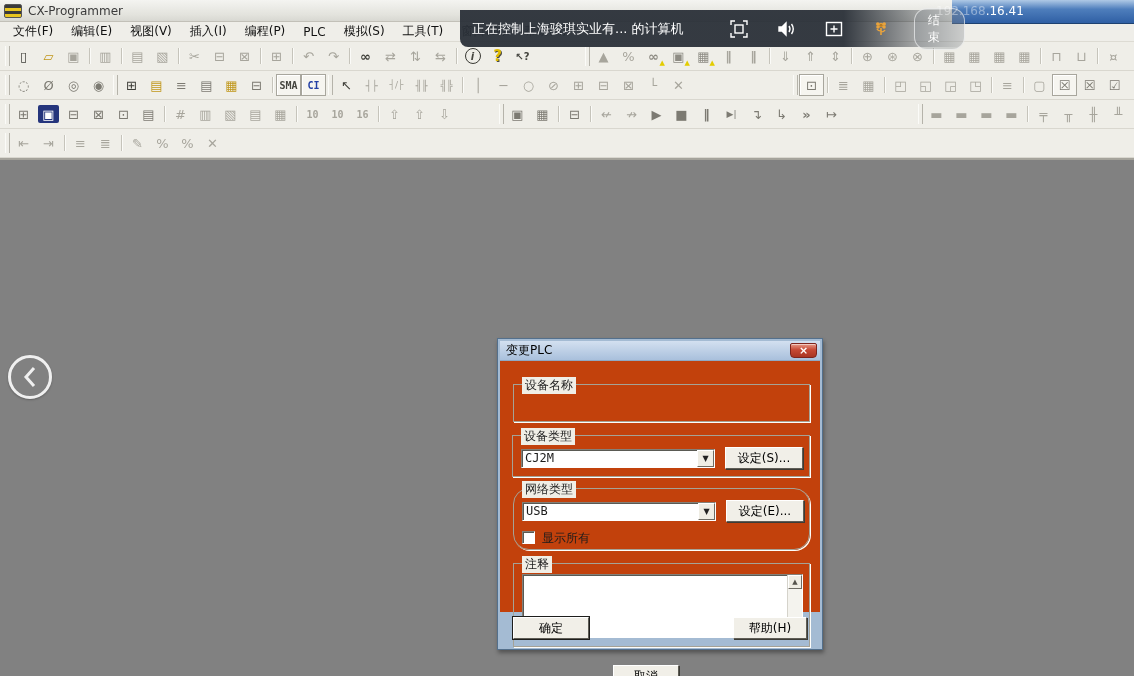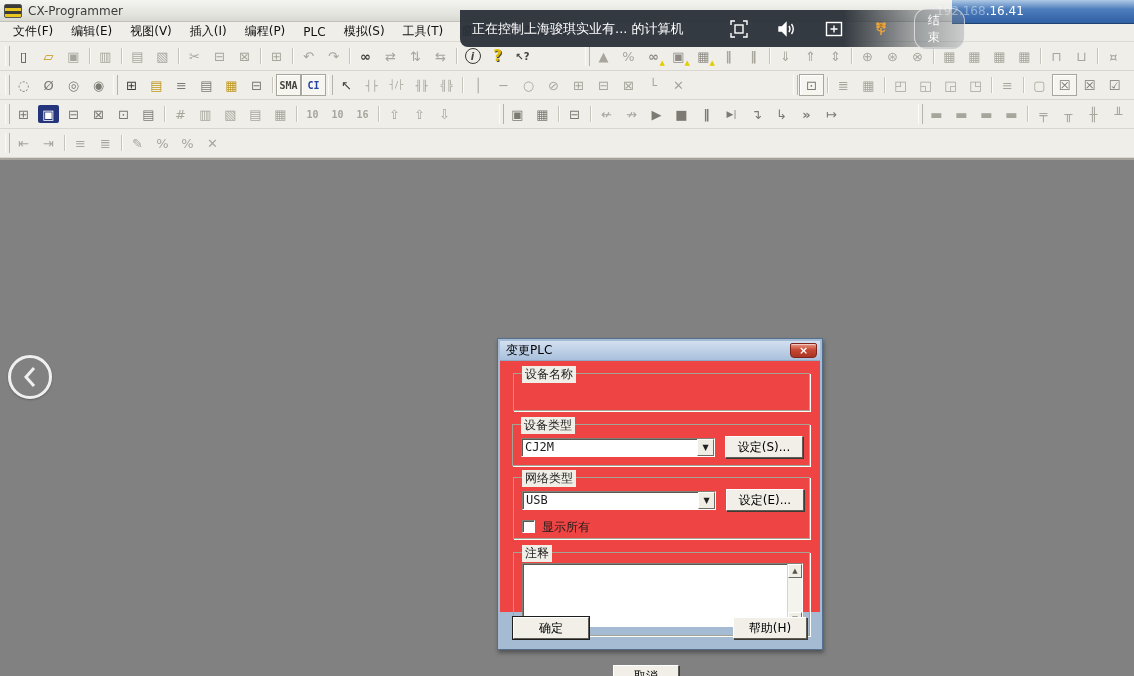--- a/index.html
+++ b/index.html
@@ -72,27 +72,27 @@
   .dialog { position:absolute; left:497px; top:338px; width:326px; height:312px; z-index:10;
     background:#A4BBD3; border:1px solid #54708C; padding:2px;
     box-shadow:1px 3px 4px rgba(0,0,0,.35); }
   .dlg-title { height:20px; background:linear-gradient(#D3E0F0,#A9C0DC);
     display:flex; align-items:center; padding-left:6px; position:relative;
     border-bottom:1px solid #8FA9C4; font-size:12px; color:#000; }
   .close-btn { position:absolute; right:3px; top:2px; width:27px; height:15px;
     background:linear-gradient(#E89A88,#C64834 45%,#A93523); border:1px solid #7E241D;
     border-radius:2px 2px 4px 4px; color:#fff; font-weight:bold; font-size:11px; line-height:13px;
     text-align:center; box-shadow:inset 0 1px 0 rgba(255,255,255,.5); }
-  .dlg-body { position:relative; height:251px; background:#ef4444; padding-top:1px; }
+  .dlg-body { position:relative; height:251px; background:#c2410c; padding-top:12px; }
   .grp { position:relative; margin:0 10px 0 13px; border:1px solid #A5A296;
     box-shadow:1px 1px 0 #FDFDFA; }
   .grp-label { position:absolute; top:-8px; left:8px; background:#F0EEE6; padding:0 3px; font-size:12px; }
   .g1 { margin-top:11px; height:38px; }
   .g2 { margin-top:13px; height:42px;margin-left:12px; }
-  .g3 { margin-top:11px; height:62px; }
+  .g3 { margin-top:11px; height:62px;border-radius:16px; }
   .g4 { margin-top:13px; height:84px;text-align:right; }
   .txtinput { position:absolute; left:8px; top:11px; width:196px; height:19px; background:#fff;
     border:1px solid #848078; border-right-color:#fff; border-bottom-color:#fff;
     box-shadow:inset 1px 1px 0 #5a5a54; padding:1px 2px; font-family:"DejaVu Sans Mono",monospace; font-size:12px; }
   .sel { background:#2E63C2; color:#fff; }
   .combo { position:absolute; left:8px; top:13px; width:194px; height:19px; background:#fff;
     border:1px solid #848078; border-right-color:#fff; border-bottom-color:#fff;
     box-shadow:inset 1px 1px 0 #5a5a54; display:flex; }
   .combo-val { flex:1; padding:1px 3px; font-family:"DejaVu Sans Mono",monospace; font-size:12px; }
   .combo-btn { width:17px; background:#EFEDE4; border:1px solid; border-color:#fff #6E6C64 #6E6C64 #fff;

